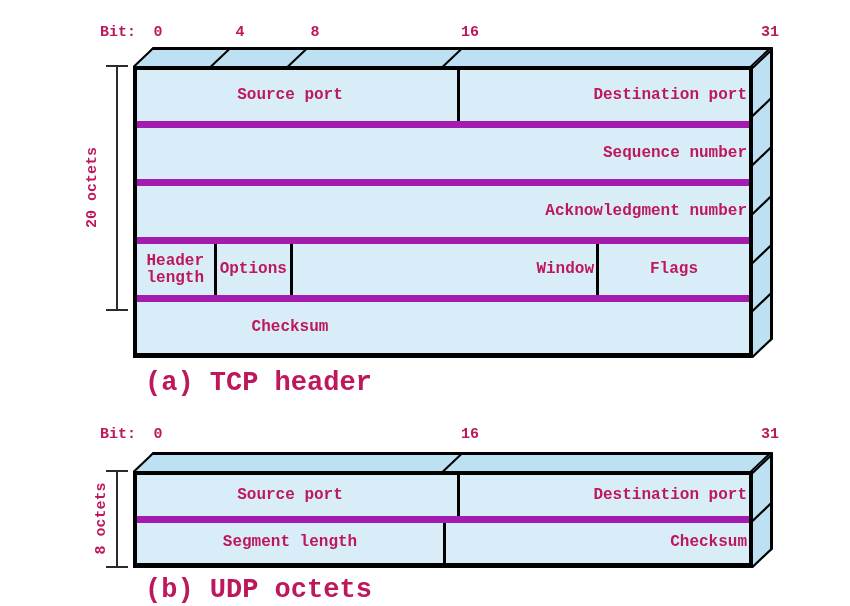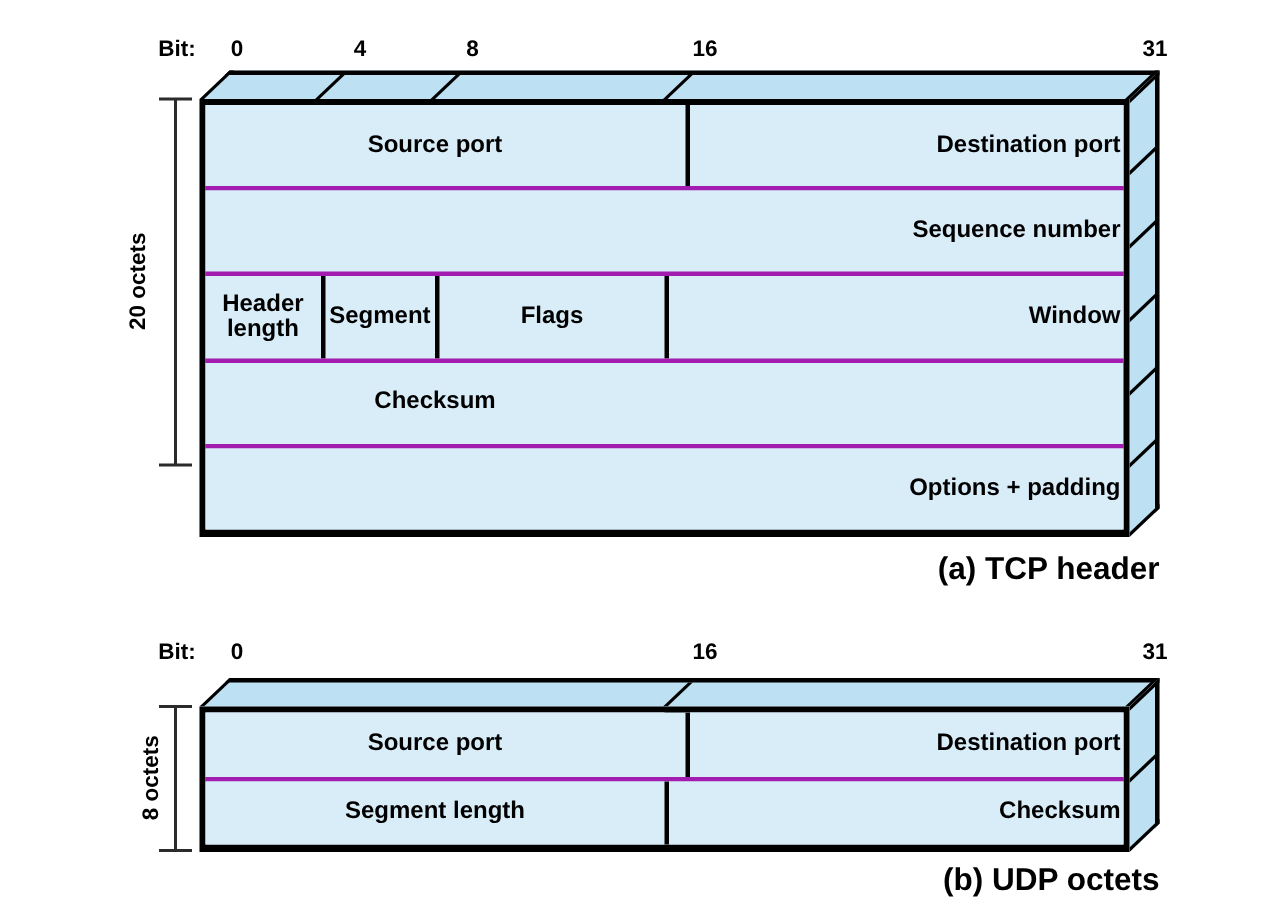--- a/index.html
+++ b/index.html
@@ -1,22 +1,22 @@
 <!DOCTYPE html>
 <html><head>
 <meta charset="utf-8">
 <style>
   html,body{margin:0;padding:0;background:#ffffff;}
   .canvas{
     position:relative;
     width:850px;height:606px;
     background:#ffffff;
-    font-family:Liberation Sans, sans-serif;
+    font-family:Liberation Mono, monospace;
     font-weight:bold;
-    color:#000000;
+    color:#be185d;
     overflow:hidden;
   }
   .bit-label{
     position:absolute;
     transform:translateX(-50%);
     font-size:15px;
     white-space:nowrap;
   }
   
   .topface{
@@ -48,21 +48,21 @@
   }
   
   .front{
     position:absolute;
     background:#d9edf9;
     border:4px solid #000;
     border-bottom-width:5px;
     box-sizing:border-box;
     display:flex;flex-direction:column;
   }
-  .hrow{flex:1;display:flex;border-top:3px solid #a21caf;min-height:0;}
+  .hrow{flex:1;display:flex;border-top:7px solid #a21caf;min-height:0;}
   .hrow:first-child{border-top:none;gap:14px;}
   .cell{
     display:flex;align-items:center;justify-content:center;
     border-left:3px solid #000;
     box-sizing:border-box;
     font-size:16px;line-height:1.05;
     text-align:center;
     padding:1px 2px;
     background:#d9edf9;
   }
@@ -76,23 +76,23 @@
   .bracket-cap{position:absolute;height:2px;width:22px;background:#2b2b2b;}
   .octets-label{
     position:absolute;
     transform:rotate(-90deg);
     font-size:15px;
     text-align:center;
     white-space:nowrap;
   }
   .caption{
     position:absolute;
-    left:133px;width:640px;
-    text-align:right;
-    font-size:21px;
+    left:145px;width:640px;
+    text-align:left;
+    font-size:27px;
   }
 </style>
 </head>
 <body>
 
 <div class="canvas">
 
   <div>
 
     <span class="bit-label" style="left:118px;top:24px">Bit:</span>
@@ -124,41 +124,41 @@
         <div class="cell grow">
             <span>Destination port</span>
           </div>
       </div>
       <div class="hrow">
         <div class="cell grow">
             <span>Sequence number</span>
           </div>
       </div>
       <div class="hrow">
+        <div class="cell grow">
+            <span>Acknowledgment number</span>
+          </div>
+      </div>
+      <div class="hrow">
         <div class="cell w125">
             <span>Header length</span>
           </div>
         <div class="cell w125">
-            <span>Segment</span>
+            <span>Options</span>
+          </div>
+        <div class="cell grow">
+            <span>Window</span>
           </div>
         <div class="cell w25">
             <span>Flags</span>
           </div>
-        <div class="cell grow">
-            <span>Window</span>
-          </div>
       </div>
       <div class="hrow">
         <div class="cell w50">
             <span>Checksum</span>
-          </div>
-      </div>
-      <div class="hrow">
-        <div class="cell grow">
-            <span>Options + padding</span>
           </div>
       </div>
     </div>
 
     <div class="bracket-line" style="left:116px;top:66px;height:244px"></div>
     <div class="bracket-cap" style="left:106px;top:65px"></div>
     <div class="bracket-cap" style="left:106px;top:309px"></div>
     <div class="octets-label" style="left:47px;top:179px;width:90px">20 octets</div>
 
     <div class="caption" style="top:368px">(a) TCP header</div>

